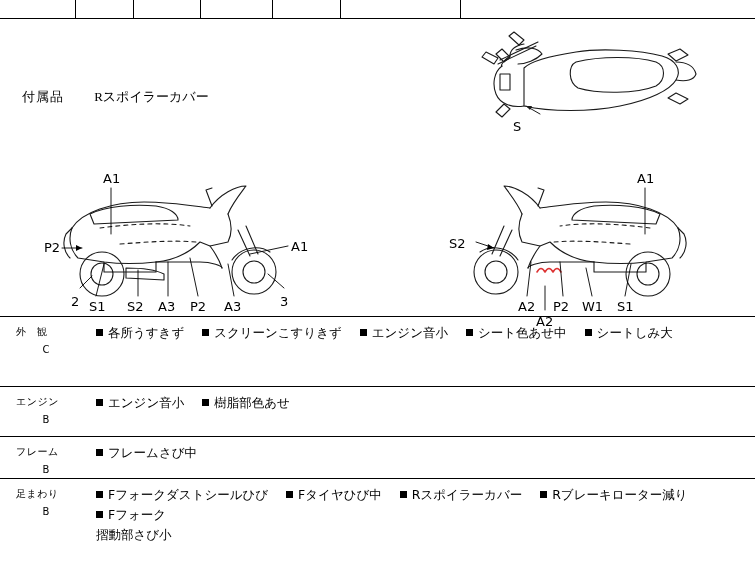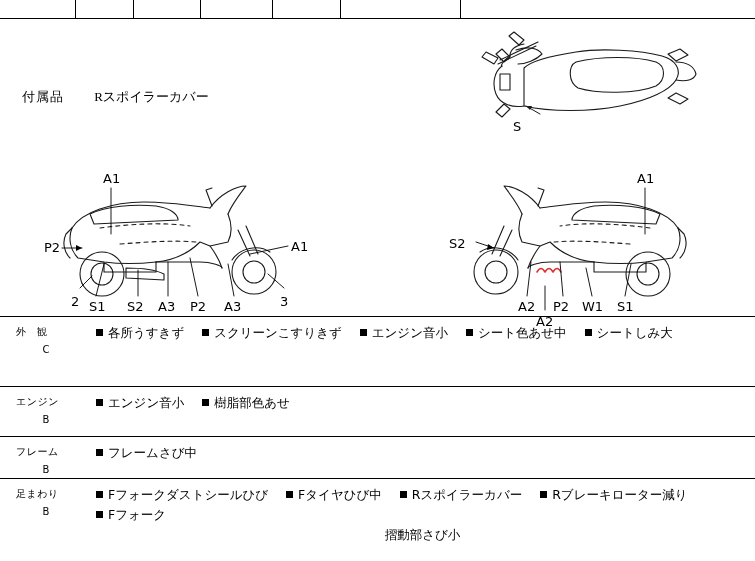--- a/index.html
+++ b/index.html
@@ -95,21 +95,21 @@
     line-height: 20px;
   }
   .item { white-space: nowrap; display: inline-block; margin-right: 14px; }
   .item .sq {
     display: inline-block;
     width: 7px; height: 7px;
     background: #000;
     margin-right: 5px;
     vertical-align: 1px;
   }
-  .cont-line { font-size: 12.5px; line-height: 20px; text-align: center; }
+  .cont-line { font-size: 12.5px; line-height: 20px; }
 
   .row-exterior { height: 70px; }
   .row-engine { height: 50px; }
   .row-frame { height: 42px; text-decoration: underline; }
   .row-legs { height: 62px; }
 </style>
 </head>
 <body>
 
 <div class="sheet">

